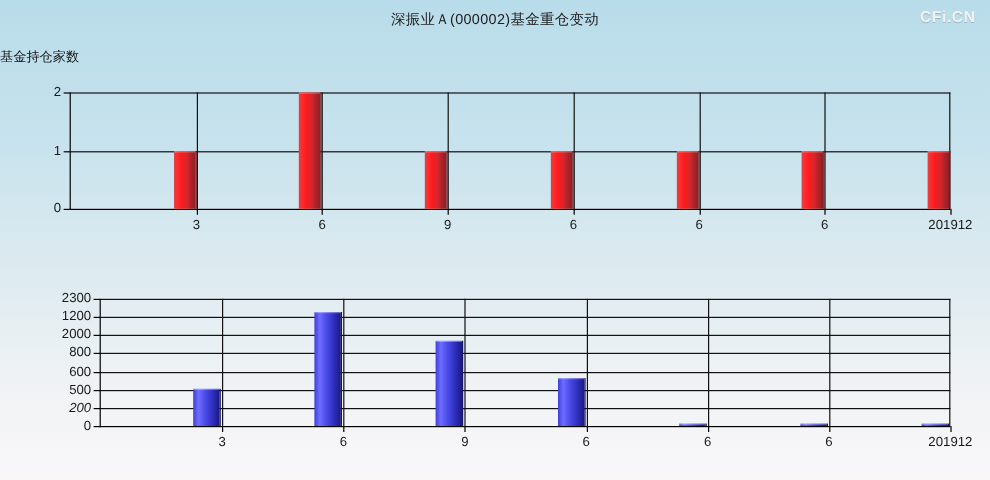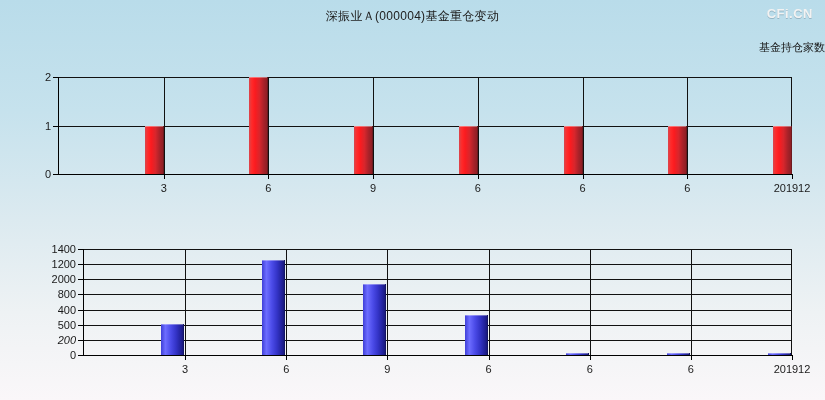--- a/index.html
+++ b/index.html
@@ -18,21 +18,21 @@
     letter-spacing:.3px;
   }
   .watermark{
     position:absolute;right:12px;top:6px;
     font-size:13px;font-weight:bold;color:#f2f2f2;
     text-shadow:0 1px 0 rgba(120,150,165,.55);
     letter-spacing:.5px;
   }
   .sub-title{
     position:absolute;left:0;right:0;
-    text-align:right;font-size:11px;color:#151515;
+    text-align:left;font-size:11px;color:#151515;
   }
   #sub1{top:40px;}
   #sub2{top:217px;}
 
   
   .panel{position:absolute;}
   #panel1{left:0;top:62px;width:825px;height:122px;}
   #panel2{left:0;top:242px;width:825px;height:122px;}
 
   .plot{position:absolute;border-left:1.5px solid #000;border-bottom:1.5px solid #000;}
@@ -67,21 +67,21 @@
       #3f3fd8 0%, #6d6dff 20%, #4b4be8 45%, #3434c8 68%, #23239e 88%, #1a1a7e 100%);
     border-right:1px solid #141466;
   }
   .bar-cap{position:absolute;left:0;right:0;top:0;height:1px;background:rgba(255,255,255,.35);}
 </style>
 </head>
 <body>
 
 <div class="wrap">
 
-  <div class="main-title">深振业Ａ(000004)基金重仓变动</div>
+  <div class="main-title">深振业Ａ(000002)基金重仓变动</div>
   <div class="watermark">CFi.CN</div>
 
   <div class="sub-title" id="sub1">基金持仓家数</div>
 
   <div class="panel" id="panel1">
     <div class="plot" id="plot1">
         <div class="tick-h" style="top: 97px;"></div>
         <div class="ylab" style="top: 97px;">0</div>
         <div class="gridline-h" style="top: 48.5px;"></div>
         <div class="tick-h" style="top: 48.5px;"></div>
@@ -139,33 +139,33 @@
         <div class="tick-h" style="top: 106px;"></div>
         <div class="ylab" style="top: 106px;">0</div>
         <div class="gridline-h" style="top: 90.8571px;"></div>
         <div class="tick-h" style="top: 90.8571px;"></div>
         <div class="ylab" style="top: 90.8571px; font-style: italic;">200</div>
         <div class="gridline-h" style="top: 75.7143px;"></div>
         <div class="tick-h" style="top: 75.7143px;"></div>
         <div class="ylab" style="top: 75.7143px;">500</div>
         <div class="gridline-h" style="top: 60.5714px;"></div>
         <div class="tick-h" style="top: 60.5714px;"></div>
-        <div class="ylab" style="top: 60.5714px;">400</div>
+        <div class="ylab" style="top: 60.5714px;">600</div>
         <div class="gridline-h" style="top: 45.4286px;"></div>
         <div class="tick-h" style="top: 45.4286px;"></div>
         <div class="ylab" style="top: 45.4286px;">800</div>
         <div class="gridline-h" style="top: 30.2857px;"></div>
         <div class="tick-h" style="top: 30.2857px;"></div>
         <div class="ylab" style="top: 30.2857px;">2000</div>
         <div class="gridline-h" style="top: 15.1429px;"></div>
         <div class="tick-h" style="top: 15.1429px;"></div>
         <div class="ylab" style="top: 15.1429px;">1200</div>
         <div class="gridline-h" style="top: 0px;"></div>
         <div class="tick-h" style="top: 0px;"></div>
-        <div class="ylab" style="top: 0px;">1400</div>
+        <div class="ylab" style="top: 0px;">2300</div>
         <div class="gridline-v" style="left: 101.143px;"></div>
         <div class="tick-v" style="left: 101.143px;"></div>
         <div class="xlab" style="left: 101.143px;">3</div>
         <div class="bar blue" title="3: 410" style="width: 22px; height: 31.0429px; left: 77.1429px;">
           <div class="bar-cap"></div>
         </div>
         <div class="gridline-v" style="left: 202.286px;"></div>
         <div class="tick-v" style="left: 202.286px;"></div>
         <div class="xlab" style="left: 202.286px;">6</div>
         <div class="bar blue" title="6: 1250" style="width: 22px; height: 94.6429px; left: 178.286px;">

